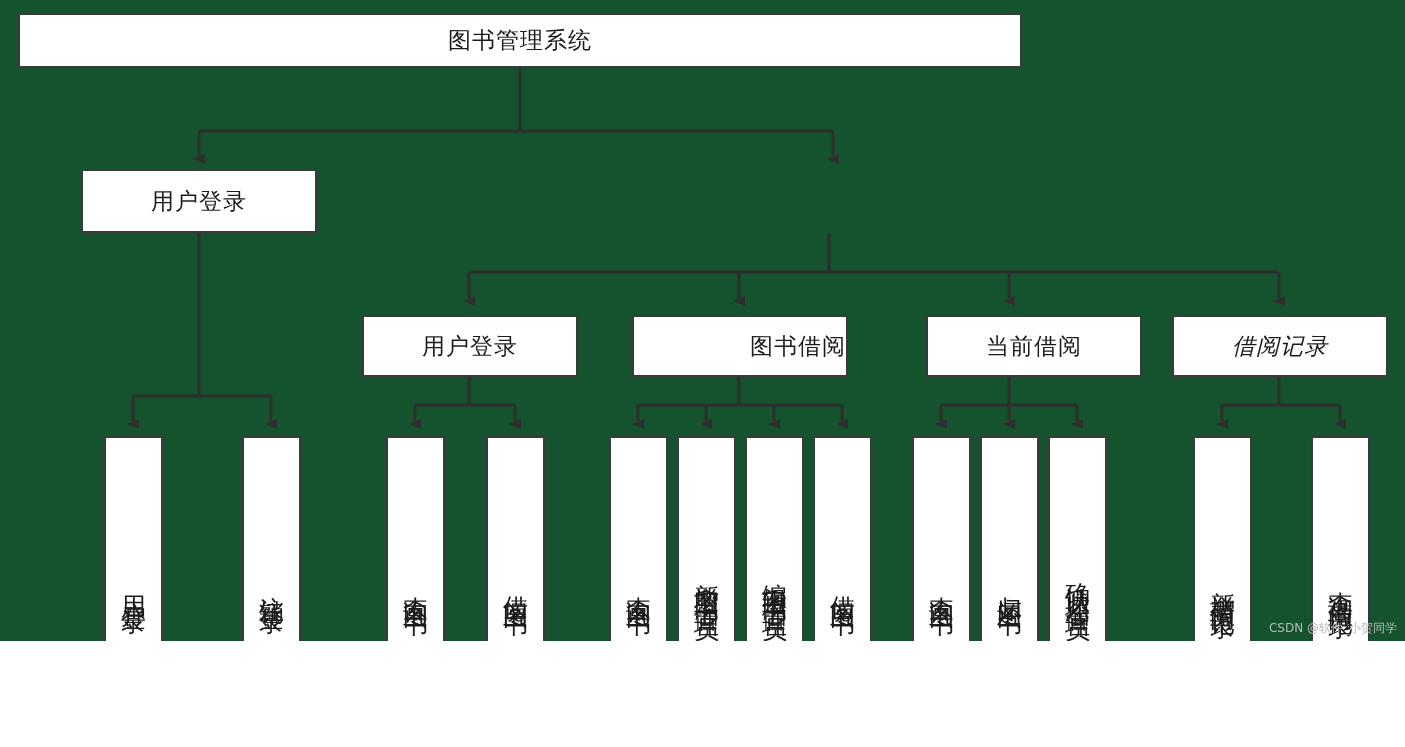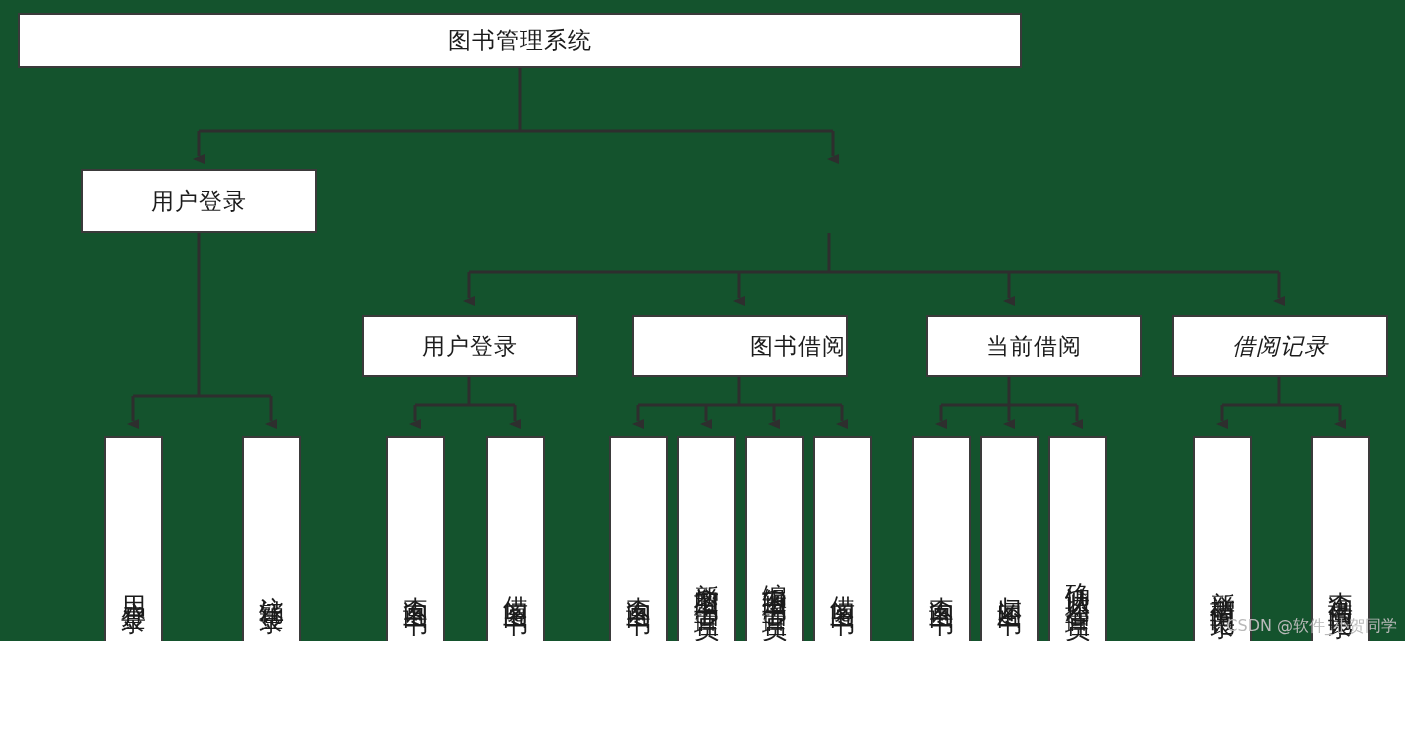--- a/index.html
+++ b/index.html
@@ -60,21 +60,21 @@
     text-orientation: upright;
     font-size: 25px;
     letter-spacing: 5px;
     line-height: 1;
     white-space: nowrap;
   }
   .watermark {
     position: absolute;
     right: 8px;
     bottom: 4px;
-    font-size: 16px;
+    font-size: 12px;
     color: #b9b9b9;
     white-space: nowrap;
     font-family: "DejaVu Sans", "Liberation Sans", sans-serif;
   }
 </style>
 </head>
 <body>
 
 <div id="canvas">
 

